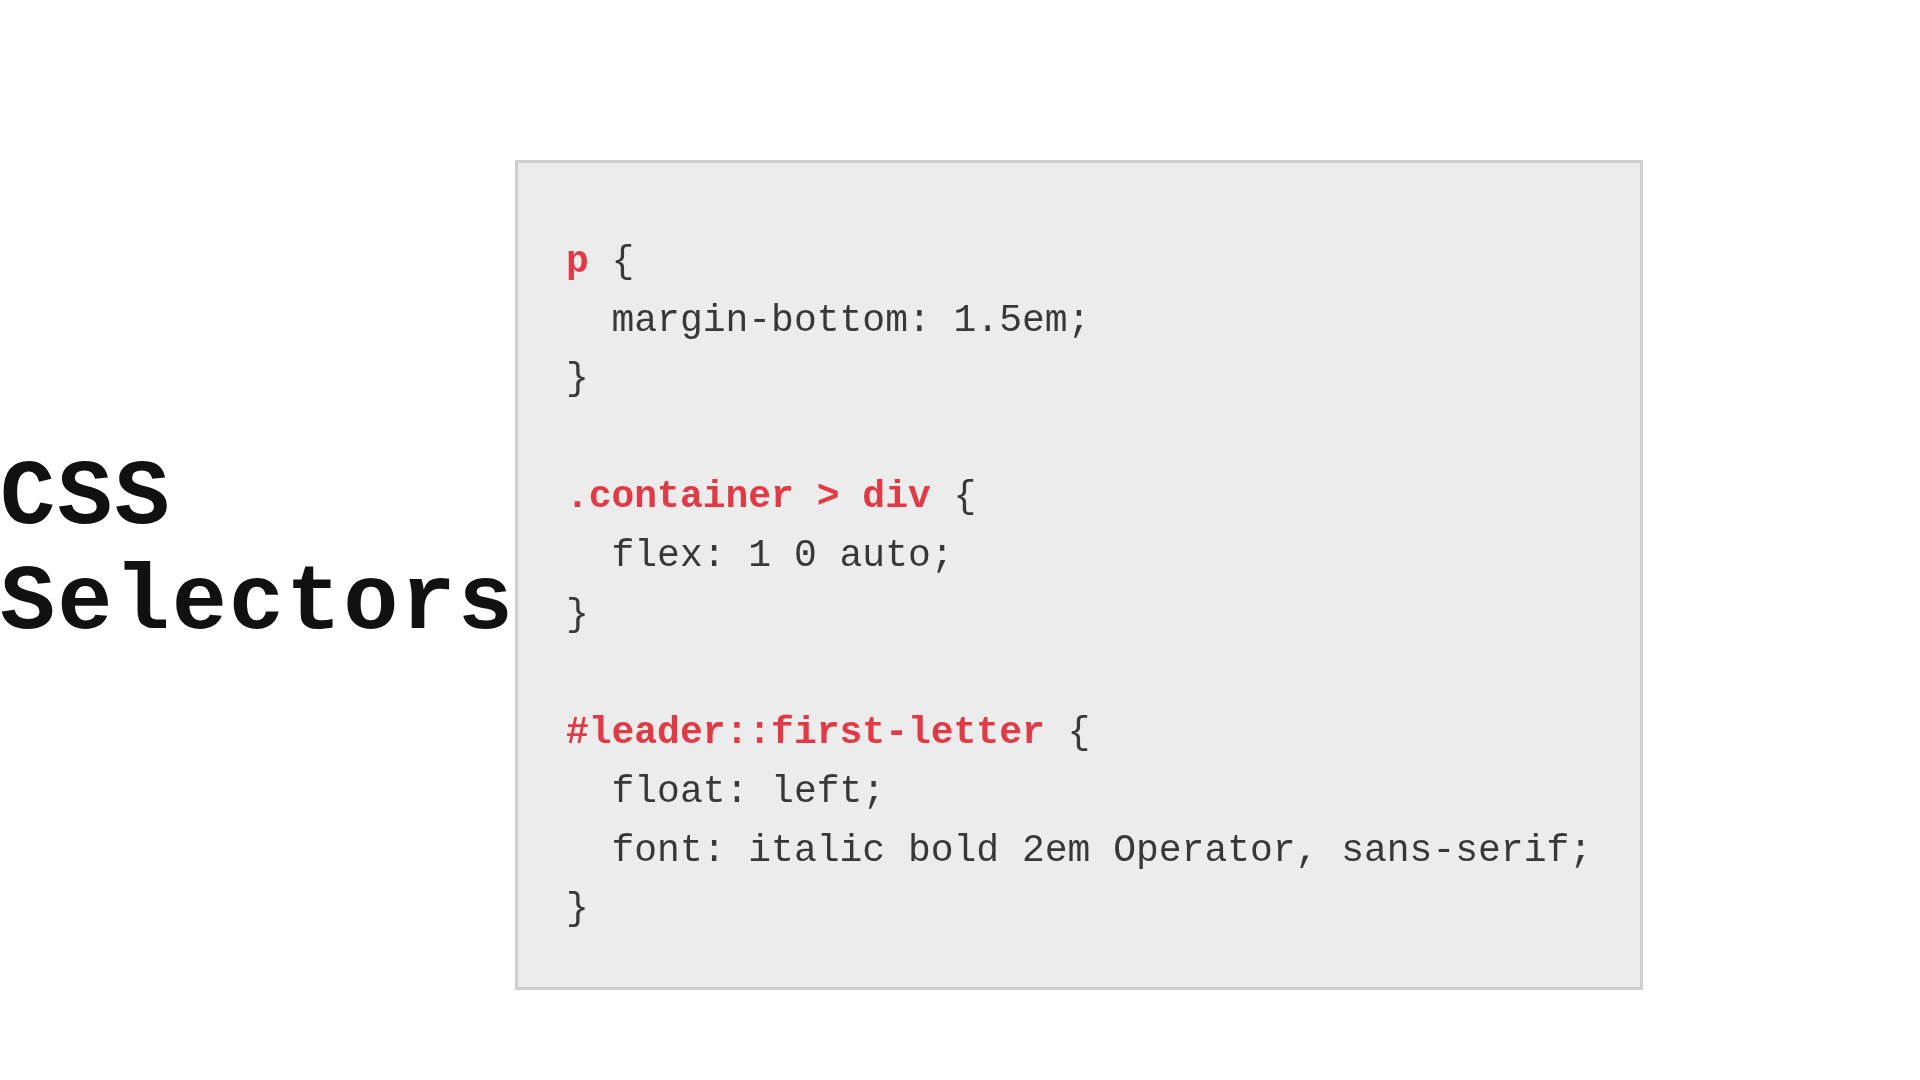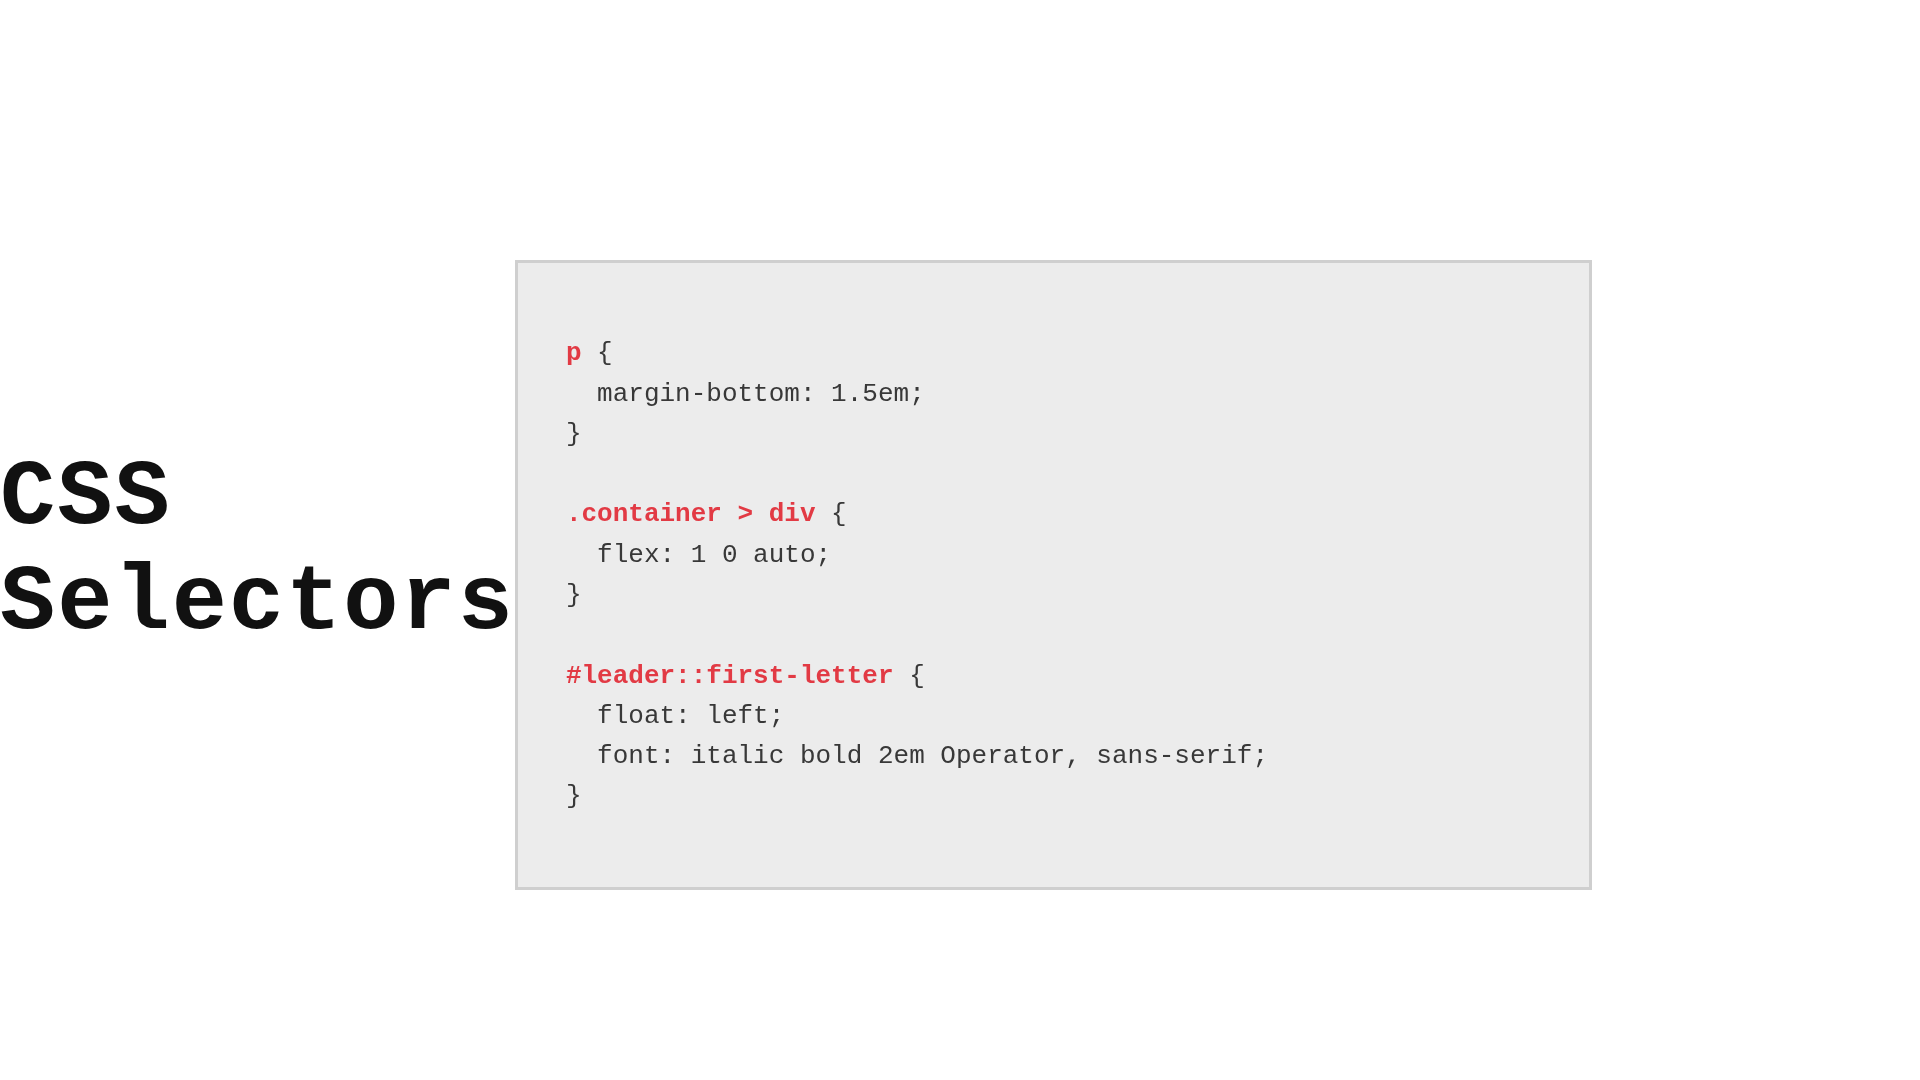--- a/index.html
+++ b/index.html
@@ -23,22 +23,22 @@
     font-weight: 700;
     color: #111111;
     letter-spacing: 2px;
     font-family: "Consolas", "Menlo", "Monaco", "Courier New", monospace;
     margin-bottom: 48px;
   }
   .code-box {
     width: 1730px;
     background: #ececec;
     border: 3px solid #cfcfcf;
-    padding: 70px 48px 70px 48px;
-    font-size: 26px;
+    padding: 70px 48px 48px 48px;
+    font-size: 38px;
     line-height: 1.55;
     color: #383838;
   }
   .code-box pre {
     font-family: "Consolas", "Menlo", "Monaco", "Courier New", monospace;
     white-space: pre;
   }
   .sel { color: #e23a44; font-weight: 700; }
   .pn  { color: #383838; }
   .tx  { color: #383838; }

